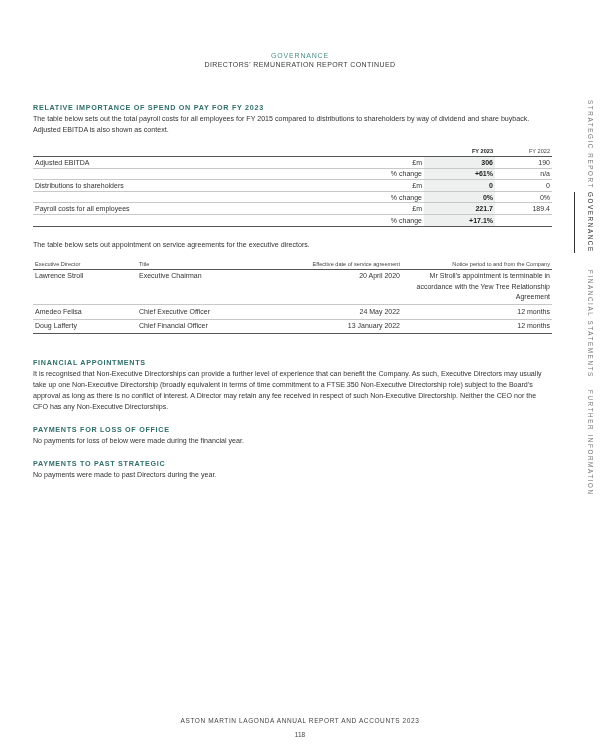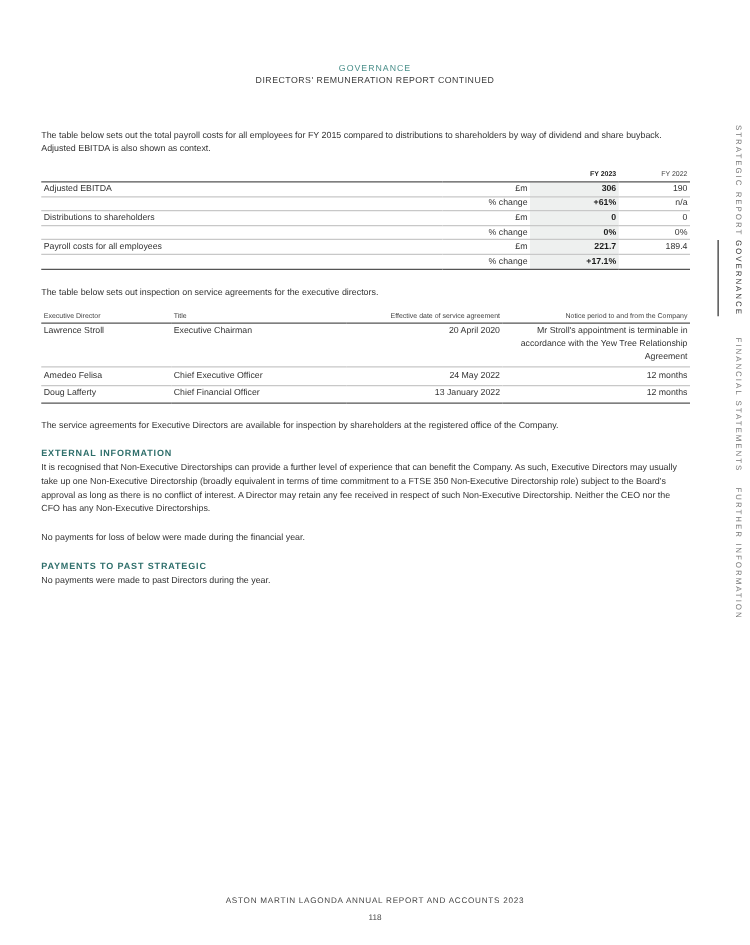--- a/index.html
+++ b/index.html
@@ -49,20 +49,21 @@
 </head>
 <body>
 
 <div class="header">
   <div class="section">GOVERNANCE</div>
   <div class="subtitle">DIRECTORS' REMUNERATION REPORT CONTINUED</div>
 </div>
 
 <div class="content">
 
+  <h2 class="sec">RELATIVE IMPORTANCE OF SPEND ON PAY FOR FY 2023</h2>
   <p class="body">The table below sets out the total payroll costs for all employees for FY 2015 compared to distributions to shareholders by way of dividend and share buyback. Adjusted EBITDA is also shown as context.</p>
 
   <table class="pay-table">
     <thead>
       <tr>
         <th style="text-align:left"></th>
         <th></th>
         <th class="fy23">FY 2023</th>
         <th>FY 2022</th>
       </tr>
@@ -102,21 +103,21 @@
         <td></td>
         <td class="unit">% change</td>
         <td class="fy23">+17.1%</td>
         <td class="fy22"></td>
       </tr>
     </tbody>
   </table>
 
   <div class="gap-m"></div>
 
-  <p class="body">The table below sets out inspection on service agreements for the executive directors.</p>
+  <p class="body">The table below sets out appointment on service agreements for the executive directors.</p>
 
   <table class="svc-table">
     <thead>
       <tr>
         <th style="width:104px">Executive Director</th>
         <th style="width:140px">Title</th>
         <th class="r" style="width:125px">Effective date of service agreement</th>
         <th class="r">Notice period to and from the Company</th>
       </tr>
     </thead>
@@ -136,28 +137,28 @@
       <tr class="last">
         <td>Doug Lafferty</td>
         <td>Chief Financial Officer</td>
         <td class="r">13 January 2022</td>
         <td class="r">12 months</td>
       </tr>
     </tbody>
   </table>
 
   <div class="gap-s"></div>
-  <p class="body">The service agreements for Executive Directors are available for inspection by shareholders at the registered office of the Company.</p>
 
   <div class="gap-s"></div>
 
-  <h2 class="sec">EXTERNAL INFORMATION</h2>
+  <h2 class="sec">FINANCIAL APPOINTMENTS</h2>
   <p class="body">It is recognised that Non-Executive Directorships can provide a further level of experience that can benefit the Company. As such, Executive Directors may usually take up one Non-Executive Directorship (broadly equivalent in terms of time commitment to a FTSE 350 Non-Executive Directorship role) subject to the Board's approval as long as there is no conflict of interest. A Director may retain any fee received in respect of such Non-Executive Directorship. Neither the CEO nor the CFO has any Non-Executive Directorships.</p>
 
   <div class="gap-s"></div>
+  <h2 class="sec">PAYMENTS FOR LOSS OF OFFICE</h2>
   <p class="body">No payments for loss of below were made during the financial year.</p>
 
   <div class="gap-s"></div>
   <h2 class="sec">PAYMENTS TO PAST STRATEGIC</h2>
   <p class="body">No payments were made to past Directors during the year.</p>
 </div>
 
 <div class="sidenav">
   <div class="navitem" style="top:0px">STRATEGIC REPORT</div>
   <div class="navitem active" style="top:92px">GOVERNANCE</div>

